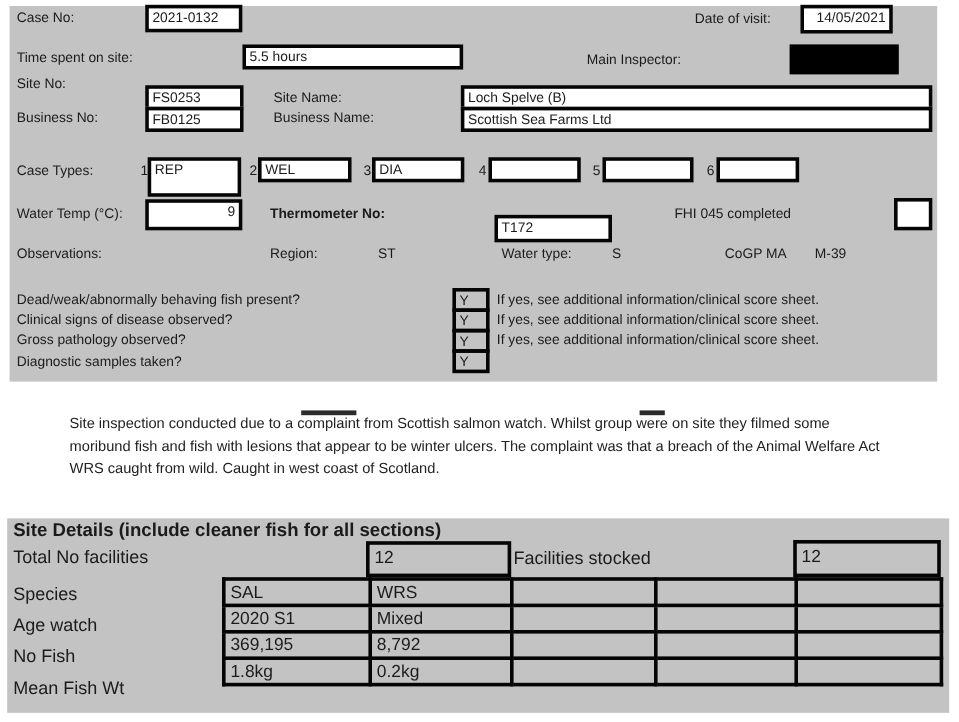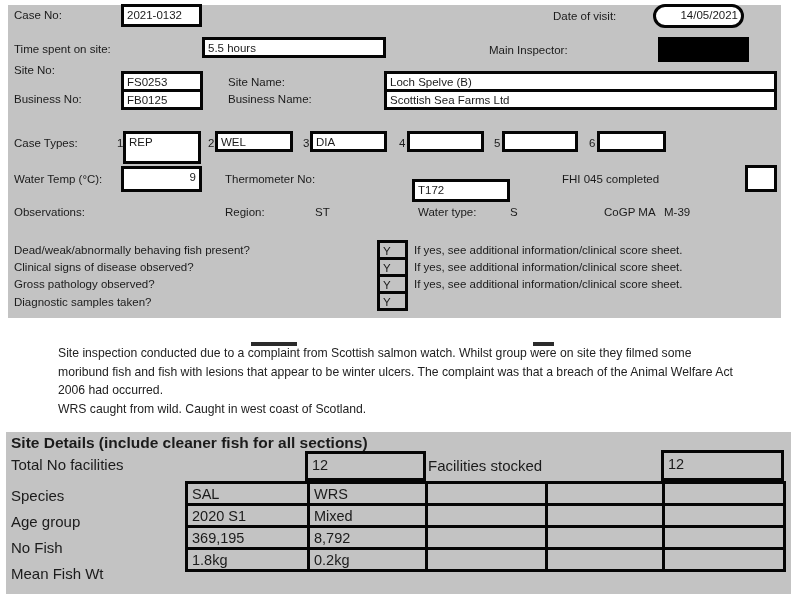--- a/index.html
+++ b/index.html
@@ -43,22 +43,22 @@
 </style>
 </head>
 <body>
 
 <div class="page">
 
   <div class="panel" id="panel1"></div>
 
   <span class="lbl" style="left:14px; top:9px;">Case No:</span>
   <div class="box" style="left:121px; top:4px; width:81px; height:23px;">2021-0132</div>
-  <span class="lbl" style="left:553px; top:10px;">Date of visit:</span>
-  <div class="box right" style="left:653px; top:4px; width:91px; height:24px;border-radius:12px;">14/05/2021</div>
+  <span class="lbl" style="left:579px; top:10px;">Date of visit:</span>
+  <div class="box right" style="left:667px; top:4px; width:77px; height:24px;">14/05/2021</div>
 
   <span class="lbl" style="left:14px; top:43px;">Time spent on site:</span>
   <div class="box" style="left:202px; top:37px; width:184px; height:21px;">5.5 hours</div>
   <span class="lbl" style="left:489px; top:44px;">Main Inspector:</span>
   <div class="redact" style="left:658px; top:37px; width:91px; height:25px;"></div>
 
   <span class="lbl" style="left:14px; top:64px;">Site No:</span>
   <span class="lbl" style="left:14px; top:93px;">Business No:</span>
   <div class="box" style="left:121px; top:71px; width:82px; height:21px;">FS0253</div>
   <div class="box" style="left:121px; top:89px; width:82px; height:21px;">FB0125</div>
@@ -76,67 +76,66 @@
   <div class="box" style="left:310px; top:131px; width:77px; height:21px;">DIA</div>
   <span class="lbl" style="left:399px; top:137px;">4</span>
   <div class="box" style="left:407px; top:131px; width:77px; height:21px;"></div>
   <span class="lbl" style="left:494px; top:137px;">5</span>
   <div class="box" style="left:502px; top:131px; width:76px; height:21px;"></div>
   <span class="lbl" style="left:589px; top:137px;">6</span>
   <div class="box" style="left:597px; top:131px; width:69px; height:21px;"></div>
 
   <span class="lbl" style="left:14px; top:173px;">Water Temp (°C):</span>
   <div class="box right" style="left:121px; top:166px; width:81px; height:26px;">9</div>
-  <span class="lbl" style="left:225px; top:173px;">Thermometer No:</span>
+  <span class="lbl" style="left:225px; top:173px;font-weight:bold;">Thermometer No:</span>
   <div class="box" style="left:412px; top:179px; width:98px; height:23px;">T172</div>
   <span class="lbl" style="left:562px; top:173px;">FHI 045 completed</span>
   <div class="box" style="left:745px; top:165px; width:32px; height:27px;"></div>
 
   <span class="lbl" style="left:14px; top:206px;">Observations:</span>
   <span class="lbl" style="left:225px; top:206px;">Region:</span>
   <span class="lbl" style="left:315px; top:206px;">ST</span>
   <span class="lbl" style="left:418px; top:206px;">Water type:</span>
   <span class="lbl" style="left:510px; top:206px;">S</span>
   <span class="lbl" style="left:604px; top:206px;">CoGP MA</span>
-  <span class="lbl" style="left:664px; top:206px;text-align:center;">M-39</span>
+  <span class="lbl" style="left:679px; top:206px;text-align:center;">M-39</span>
 
   <span class="lbl" style="left:14px; top:261px;">Clinical signs of disease observed?</span>
   <span class="lbl" style="left:14px; top:244px;">Dead/weak/abnormally behaving fish present?</span>
   <span class="lbl" style="left:14px; top:278px;">Gross pathology observed?</span>
   <span class="lbl" style="left:14px; top:296px;">Diagnostic samples taken?</span>
 
   <div class="qbox-stack">
     <div class="qbox">Y</div>
     <div class="qbox">Y</div>
     <div class="qbox">Y</div>
     <div class="qbox">Y</div>
   </div>
 
   <span class="lbl" style="left:414px; top:244px;">If yes, see additional information/clinical score sheet.</span>
   <span class="lbl" style="left:414px; top:261px;">If yes, see additional information/clinical score sheet.</span>
   <span class="lbl" style="left:414px; top:278px;">If yes, see additional information/clinical score sheet.</span>
 
   <div class="narrative">
     <div><span>Site inspection conducted due to a </span><span class="overbar">complaint</span><span> from Scottish salmon watch. Whilst group </span><span class="overbar">were</span><span> on site they filmed some</span></div>
     <div>moribund fish and fish with lesions that appear to be winter ulcers. The complaint was that a breach of the Animal Welfare Act</div>
-    <div>2006 had occurred.</div>
     <div>WRS caught from wild. Caught in west coast of Scotland.</div>
   </div>
 
   <div class="panel" id="panel2"></div>
 
   <div class="sd-title">Site Details (include cleaner fish for all sections)</div>
 
   <span class="sd-lbl" style="left:11px; top:456px;">Total No facilities</span>
   <div class="sd-box" style="left:305px; top:451px; width:121px; height:30px;">12</div>
   <span class="sd-lbl" style="left:428px; top:457px;">Facilities stocked</span>
   <div class="sd-box" style="left:661px; top:450px; width:123px; height:31px;">12</div>
 
   <span class="sd-lbl" style="left:11px; top:487px;">Species</span>
-  <span class="sd-lbl" style="left:11px; top:513px;">Age group</span>
+  <span class="sd-lbl" style="left:11px; top:513px;">Age watch</span>
   <span class="sd-lbl" style="left:11px; top:539px;">No Fish</span>
   <span class="sd-lbl" style="left:11px; top:565px;">Mean Fish Wt</span>
 
   <table id="sd-table">
     <tbody>
         <tr>
       <td class="c0">SAL</td>
       <td class="c1">WRS</td>
       <td class="c2"></td>
       <td class="c3"></td>

